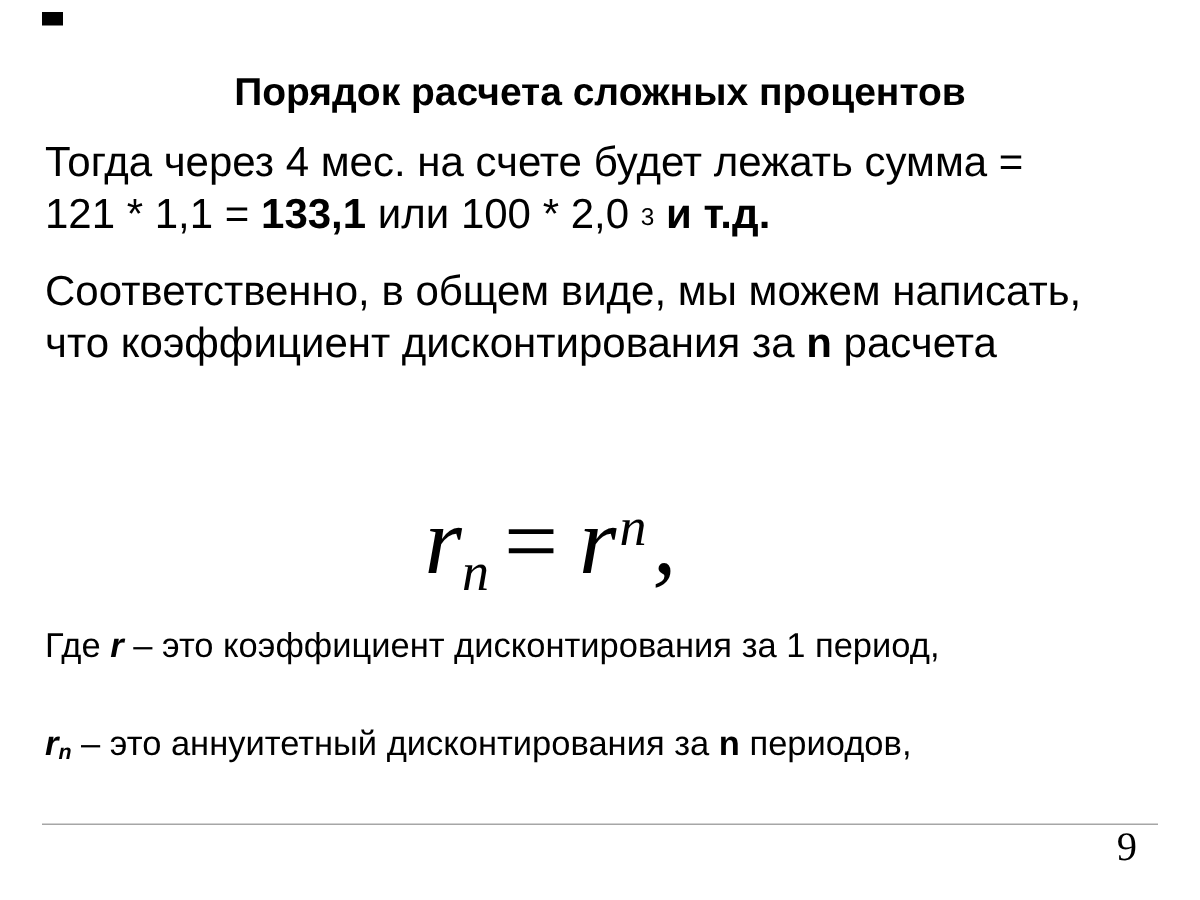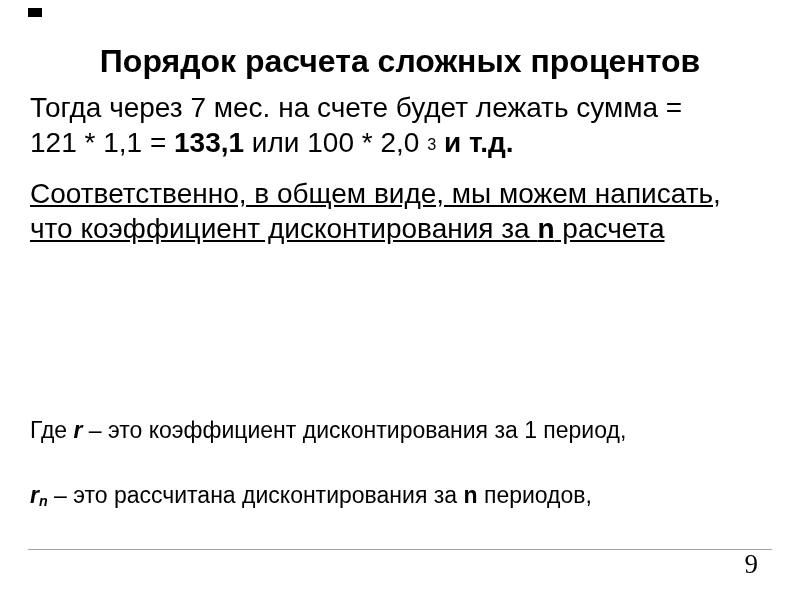--- a/index.html
+++ b/index.html
@@ -11,31 +11,31 @@
     font-family:"Liberation Sans","DejaVu Sans",sans-serif;
     overflow:hidden;
     margin:0 auto;
   }
   .corner-mark{
     position:absolute;left:28px;top:8px;width:14px;height:9px;background:#000;
   }
   .title{
     position:absolute;top:40px;left:0;right:0;
     margin:0;text-align:center;
-    font-size:32px;font-weight:700;line-height:42px;
+    font-size:26px;font-weight:700;line-height:42px;
     letter-spacing:0;
   }
   .para{
     position:absolute;left:30px;width:765px;margin:0;
     white-space:nowrap;
   }
   .para.lg{font-size:28px;line-height:35px;}
   .para.sm{font-size:23px;line-height:29px;}
   #p1{top:90px;}
-  #p2{top:176px;text-decoration:underline;}
+  #p2{top:176px;}
   #p3{top:416px;}
   #p4{top:481px;}
   
   .rb{font-weight:700;}
   .ri{font-style:italic;}
   .rsup{font-size:0.58em;position:relative;top:-0.12em;}
   .rsub{font-size:0.62em;position:relative;top:0.18em;}
   
   .formula-wrap{
     position:absolute;top:318px;left:0;right:0;height:90px;
@@ -62,26 +62,29 @@
 </style>
 </head>
 <body>
 
 <div class="slide">
 
   <div class="corner-mark"></div>
 
   <h1 class="title">Порядок расчета сложных процентов</h1>
 
-  <p id="p1" class="para lg"><span>Тогда через 7 мес. на счете будет лежать сумма =</span><br><span>121 * 1,1 = </span><span class="rb">133,1</span><span> или 100 * 2,0 </span><span class="rsup">3</span><span> </span><span class="rb">и т.д.</span></p>
+  <p id="p1" class="para lg"><span>Тогда через 4 мес. на счете будет лежать сумма =</span><br><span>121 * 1,1 = </span><span class="rb">133,1</span><span> или 100 * 2,0 </span><span class="rsup">3</span><span> </span><span class="rb">и т.д.</span></p>
 
   <p id="p2" class="para lg"><span>Соответственно, в общем виде, мы можем написать,</span><br><span>что коэффициент дисконтирования за </span><span class="rb">n</span><span> расчета</span><br><br></p>
 
+  <div class="formula-wrap">
+    <span class="formula"><span>r</span><span class="f-sub">n</span><span class="f-eq">=</span><span>r</span><span class="f-sup">n</span><span class="f-comma">,</span></span>
+  </div>
 
   <p id="p3" class="para sm"><span>Где </span><span class="rb ri">r</span><span> – это коэффициент дисконтирования за 1 период,</span><br></p>
 
-  <p id="p4" class="para sm"><span class="rb ri">r</span><span class="rb ri rsub">n</span><span> – это рассчитана дисконтирования за </span><span class="rb">n</span><span> периодов,</span><br></p>
+  <p id="p4" class="para sm"><span class="rb ri">r</span><span class="rb ri rsub">n</span><span> – это аннуитетный дисконтирования за </span><span class="rb">n</span><span> периодов,</span><br></p>
 
   <div class="footer-line"></div>
 
   <div class="page-number">9</div>
 
 </div>
 
 </body></html>

